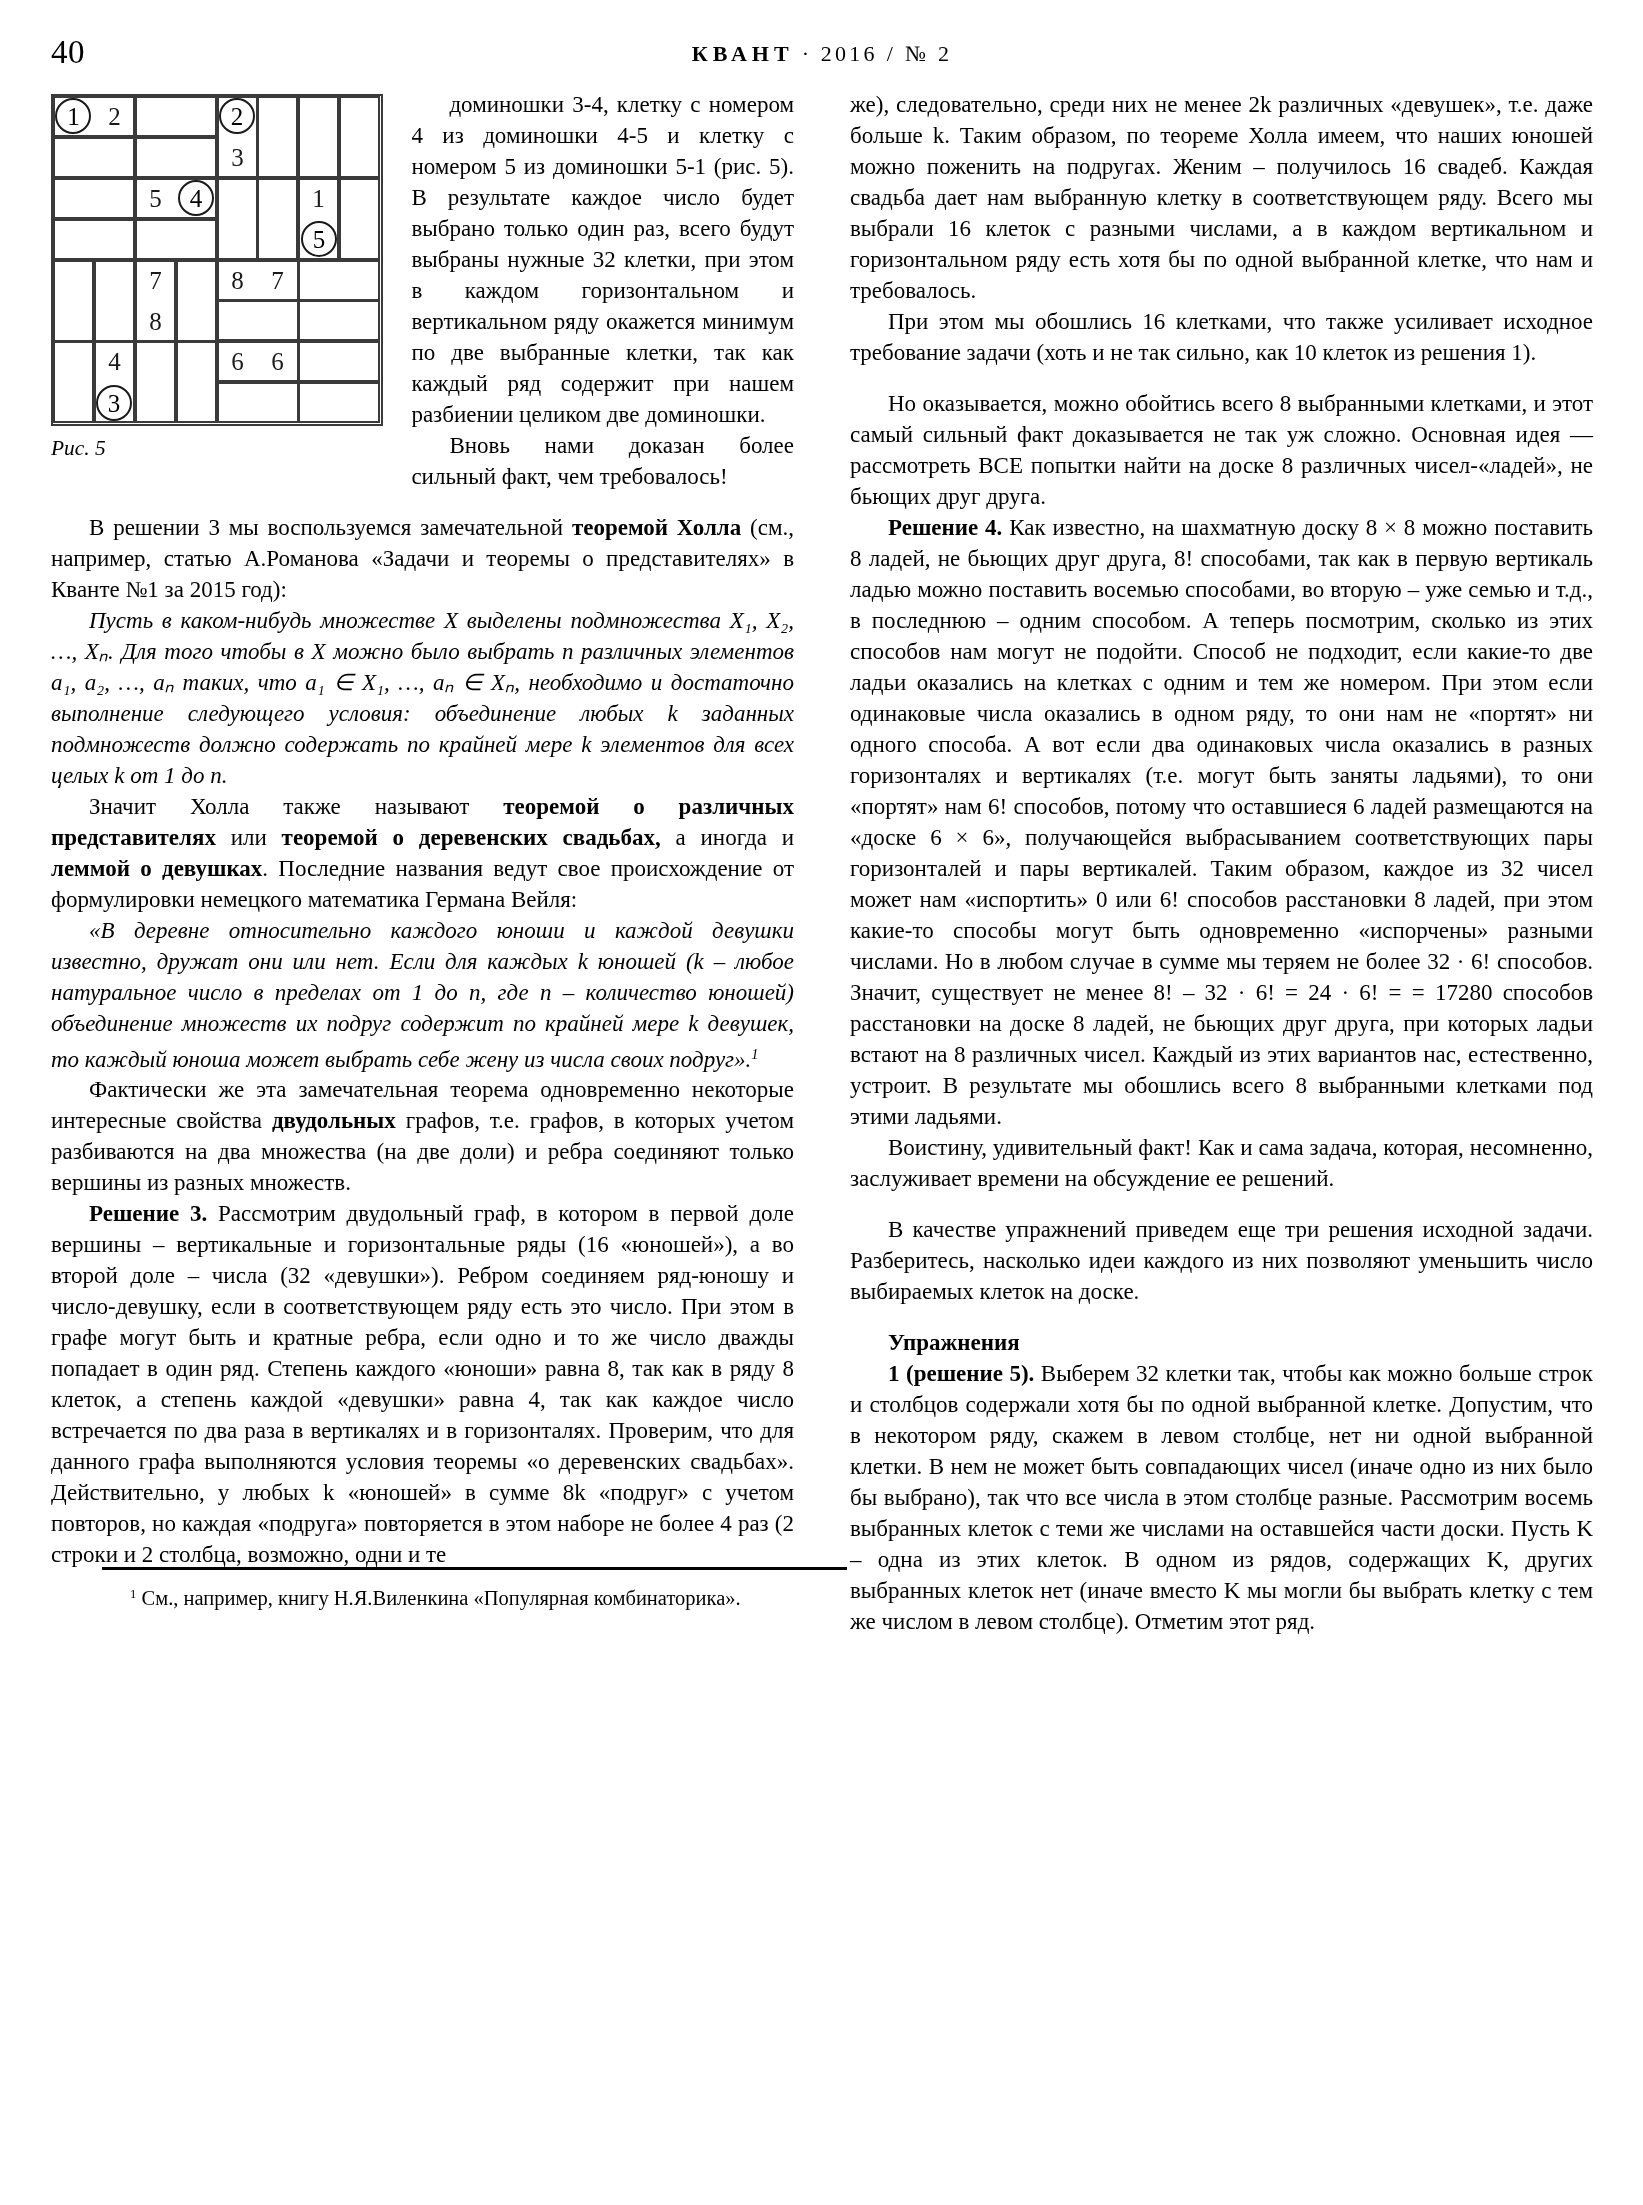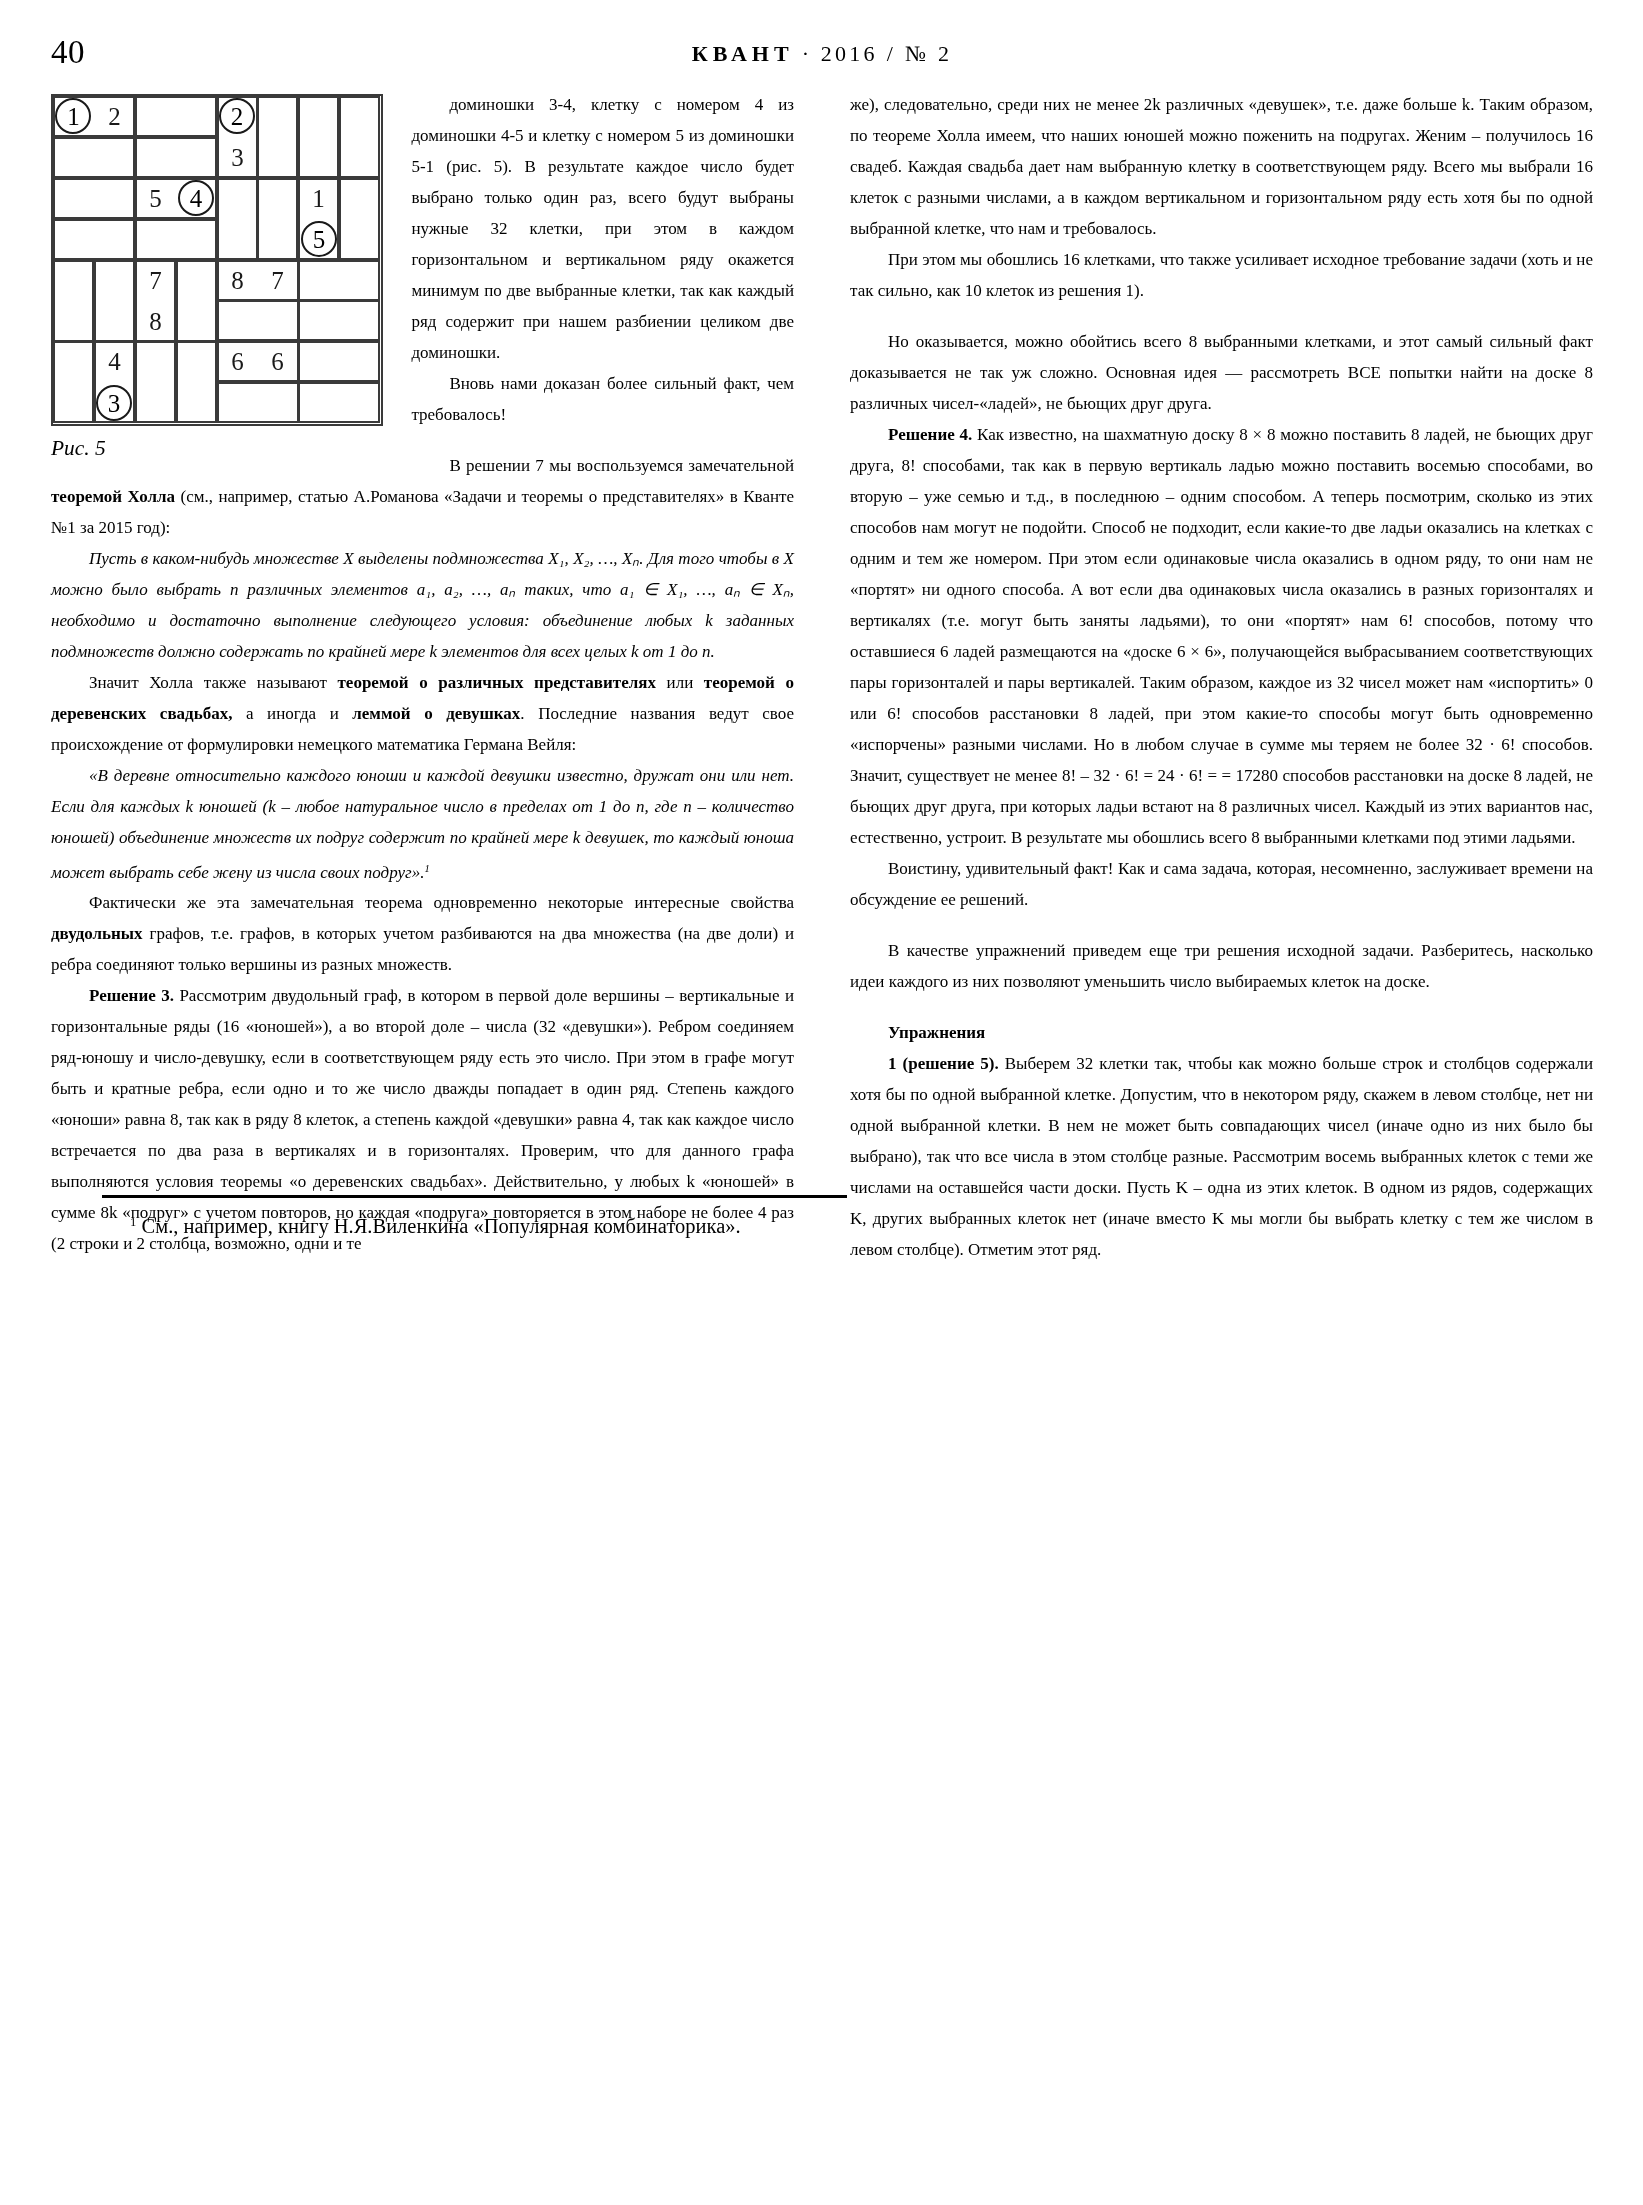--- a/index.html
+++ b/index.html
@@ -47,21 +47,21 @@
     display:flex;
     gap:56px;
     margin-top:6.6px;
   }
   .col {
     width:745px;
     position:relative;
   }
   p {
     margin:0;
-    font-size:17px;
+    font-size:23px;
     line-height:31px;
     text-align:justify;
     text-indent:38px;
     hyphens:manual;
   }
   p.noind { text-indent:0; }
   p.it { font-style:italic; }
   b { font-weight:bold; }
   sup { font-size:0.62em; vertical-align:0.55em; }
   .gap { height:20px; }
@@ -183,21 +183,21 @@
             <div class="circled" style="left: 43px; top: 289px;">3</div>
             <div class="num" style="left: 168px; top: 253px;">6</div>
             <div class="num" style="left: 208px; top: 253px;">6</div>
           </div>
         <div class="figcap">Рис. 5</div>
       </div>
 
       <p>доминошки 3-4, клетку с номером 4 из доминошки 4-5 и клетку с номером 5 из доминошки 5-1 (рис. 5). В результате каждое число будет выбрано только один раз, всего будут выбраны нужные 32 клетки, при этом в каждом горизонтальном и вертикальном ряду окажется минимум по две выбранные клетки, так как каждый ряд содержит при нашем разбиении целиком две доминошки.</p>
       <p>Вновь нами доказан более сильный факт, чем требовалось!</p>
       <div class="gap"></div>
-      <p><span>В решении 7 мы воспользуемся замечательной </span><b>теоремой Холла</b><span> (см., например, статью А.Романова «Задачи и теоремы о представителях» в Кванте №1 за 2015 год):</span></p>
+      <p><span>В решении 3 мы воспользуемся замечательной </span><b>теоремой Холла</b><span> (см., например, статью А.Романова «Задачи и теоремы о представителях» в Кванте №1 за 2015 год):</span></p>
       <p class="it">Пусть в каком-нибудь множестве X выделены подмножества X₁, X₂, …, Xₙ. Для того чтобы в X можно было выбрать n различных элементов a₁, a₂, …, aₙ таких, что a₁ ∈ X₁, …, aₙ ∈ Xₙ, необходимо и достаточно выполнение следующего условия: объединение любых k заданных подмножеств должно содержать по крайней мере k элементов для всех целых k от 1 до n.</p>
       <p><span>Значит Холла также называют </span><b>теоремой о различных представителях</b><span> или </span><b>теоремой о деревенских свадьбах,</b><span> а иногда и </span><b>леммой о девушках</b><span>. Последние названия ведут свое происхождение от формулировки немецкого математика Германа Вейля:</span></p>
       <p class="it"><span>«В деревне относительно каждого юноши и каждой девушки известно, дружат они или нет. Если для каждых k юношей (k – любое натуральное число в пределах от 1 до n, где n – количество юношей) объединение множеств их подруг содержит по крайней мере k девушек, то каждый юноша может выбрать себе жену из числа своих подруг».</span><sup>1</sup></p>
       <p><span>Фактически же эта замечательная теорема одновременно некоторые интересные свойства </span><b>двудольных</b><span> графов, т.е. графов, в которых учетом разбиваются на два множества (на две доли) и ребра соединяют только вершины из разных множеств.</span></p>
       <p><b>Решение 3.</b><span> Рассмотрим двудольный граф, в котором в первой доле вершины – вертикальные и горизонтальные ряды (16 «юношей»), а во второй доле – числа (32 «девушки»). Ребром соединяем ряд-юношу и число-девушку, если в соответствующем ряду есть это число. При этом в графе могут быть и кратные ребра, если одно и то же число дважды попадает в один ряд. Степень каждого «юноши» равна 8, так как в ряду 8 клеток, а степень каждой «девушки» равна 4, так как каждое число встречается по два раза в вертикалях и в горизонталях. Проверим, что для данного графа выполняются условия теоремы «о деревенских свадьбах». Действительно, у любых k «юношей» в сумме 8k «подруг» с учетом повторов, но каждая «подруга» повторяется в этом наборе не более 4 раз (2 строки и 2 столбца, возможно, одни и те</span></p>
 
       <div class="footnote">
         <div class="fnrule"></div>
         <p><sup>1</sup><span> См., например, книгу Н.Я.Виленкина «Популярная комбинаторика».</span></p>
       </div>

